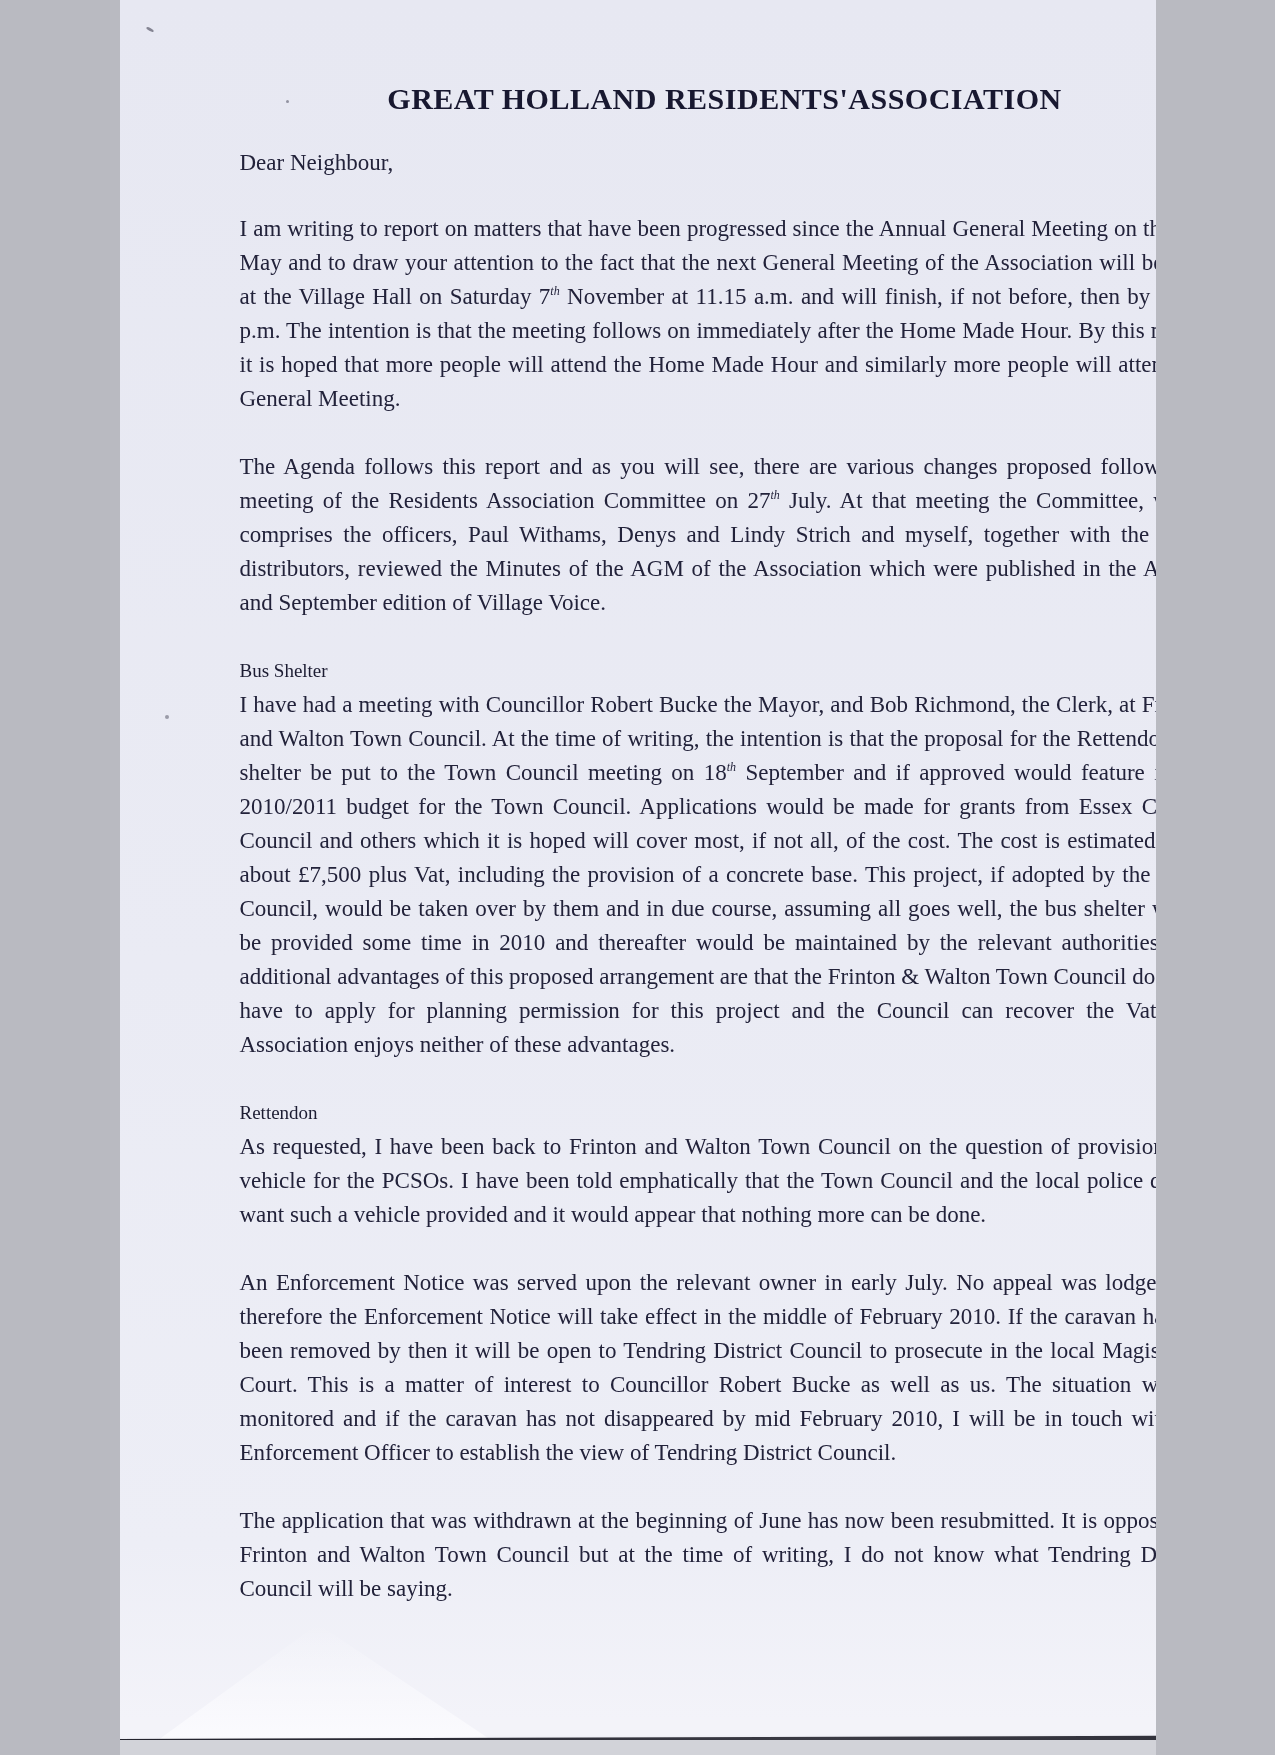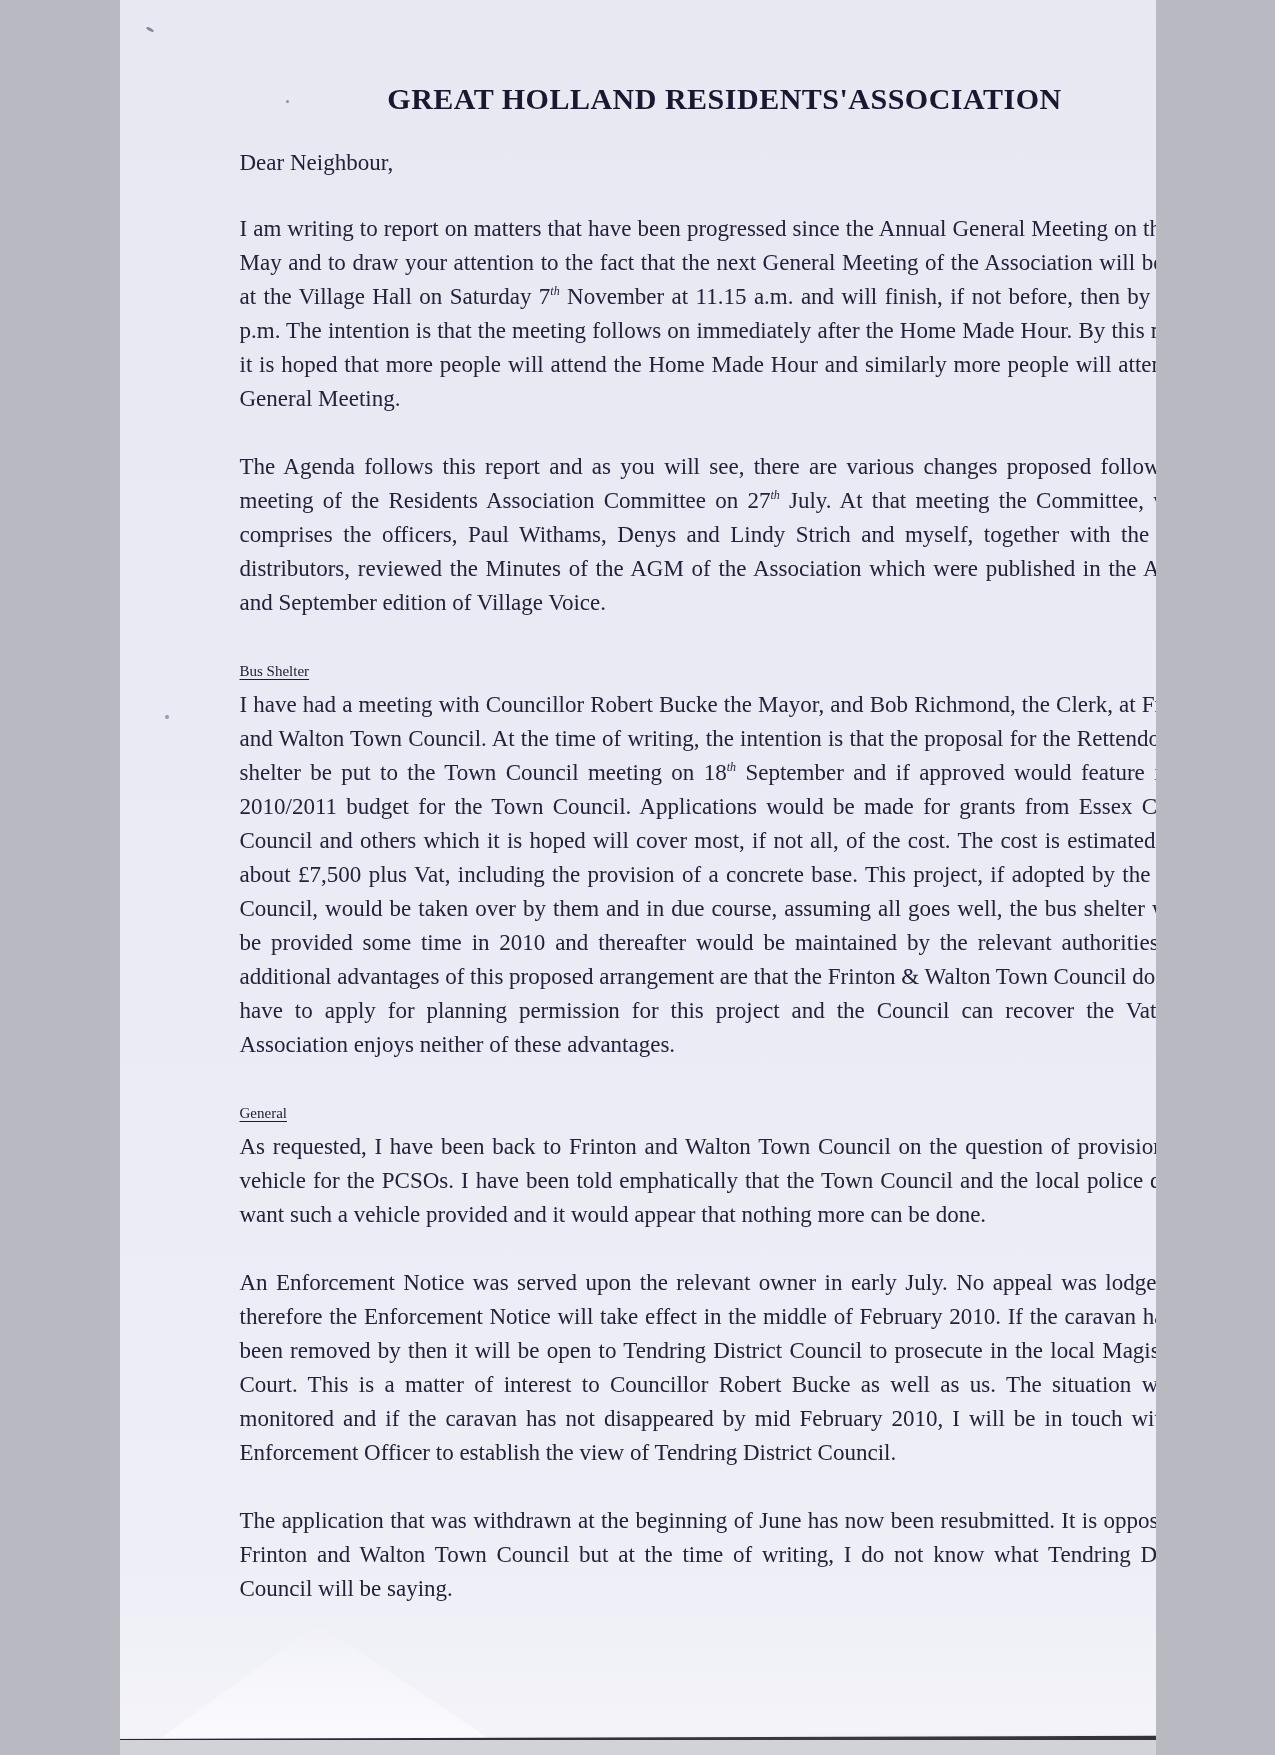--- a/index.html
+++ b/index.html
@@ -51,23 +51,22 @@
   }
   p.para sup {
     font-size: 12px;
     line-height: 0;
     font-style: italic;
   }
 
   .section { margin-top: 8px; }
 
   .sec-heading {
-    font-size: 15px;
+    font-size: 19px;
     line-height: 34px;
-    text-decoration: underline;
     text-underline-offset: 3px;
     color: #1c1c32;
   }
 
   
   .speck {
     position: absolute;
     background: #5a5a6a;
     border-radius: 50%;
   }
@@ -122,21 +121,21 @@
 
     <p class="para"><span>The Agenda follows this report and as you will see, there are various changes proposed following a meeting of the Residents Association Committee on 27</span><sup>th</sup><span> July.  At that meeting the Committee, which comprises the officers, Paul Withams, Denys and Lindy Strich and myself, together with the street distributors, reviewed the Minutes of the AGM of the Association which were published in the August and September edition of Village Voice.</span></p>
 
 
     <div class="section">
       <div class="sec-heading">Bus Shelter</div>
       <p class="para"><span>I have had a meeting with Councillor Robert Bucke the Mayor, and Bob Richmond, the Clerk, at Frinton and Walton Town Council. At the time of writing, the intention is that the proposal for the Rettendon bus shelter be put to the Town Council meeting on 18</span><sup>th</sup><span> September and if approved would feature in the 2010/2011 budget for the Town Council.  Applications would be made for grants from Essex County Council and others which it is hoped will cover most, if not all, of the cost. The cost is estimated to be about £7,500 plus Vat, including the provision of a concrete base. This project, if adopted by the Town Council, would be taken over by them and in due course, assuming all goes well, the bus shelter would be provided some time in 2010 and thereafter would be maintained by the relevant authorities. The additional advantages of this proposed arrangement are that the Frinton &amp; Walton Town Council does not have to apply for planning permission for this project and the Council can recover the Vat. The Association enjoys neither of these advantages.</span></p>
     </div>
 
     <div class="section">
-      <div class="sec-heading">General</div>
+      <div class="sec-heading">Rettendon</div>
       <p class="para"><span>As requested, I have been back to Frinton and Walton Town Council on the question of provision of a vehicle for the PCSOs. I have been told emphatically that the Town Council and the local police do not want such a vehicle provided and it would appear that nothing more can be done.</span></p>
     </div>
 
     <div class="section">
       <p class="para"><span>An Enforcement Notice was served upon the relevant owner in early July. No appeal was lodged and therefore the Enforcement Notice will take effect in the middle of February 2010. If the caravan has not been removed by then it will be open to Tendring District Council to prosecute in the local Magistrates Court. This is a matter of interest to Councillor Robert Bucke as well as us. The situation will be monitored and if the caravan has not disappeared by mid February 2010, I will be in touch with the Enforcement Officer to establish the view of Tendring District Council.</span></p>
     </div>
 
     <div class="section">
       <p class="para"><span>The application that was withdrawn at the beginning of June has now been resubmitted.  It is opposed by Frinton and Walton Town Council but at the time of writing, I do not know what Tendring District Council will be saying.</span></p>
     </div>

